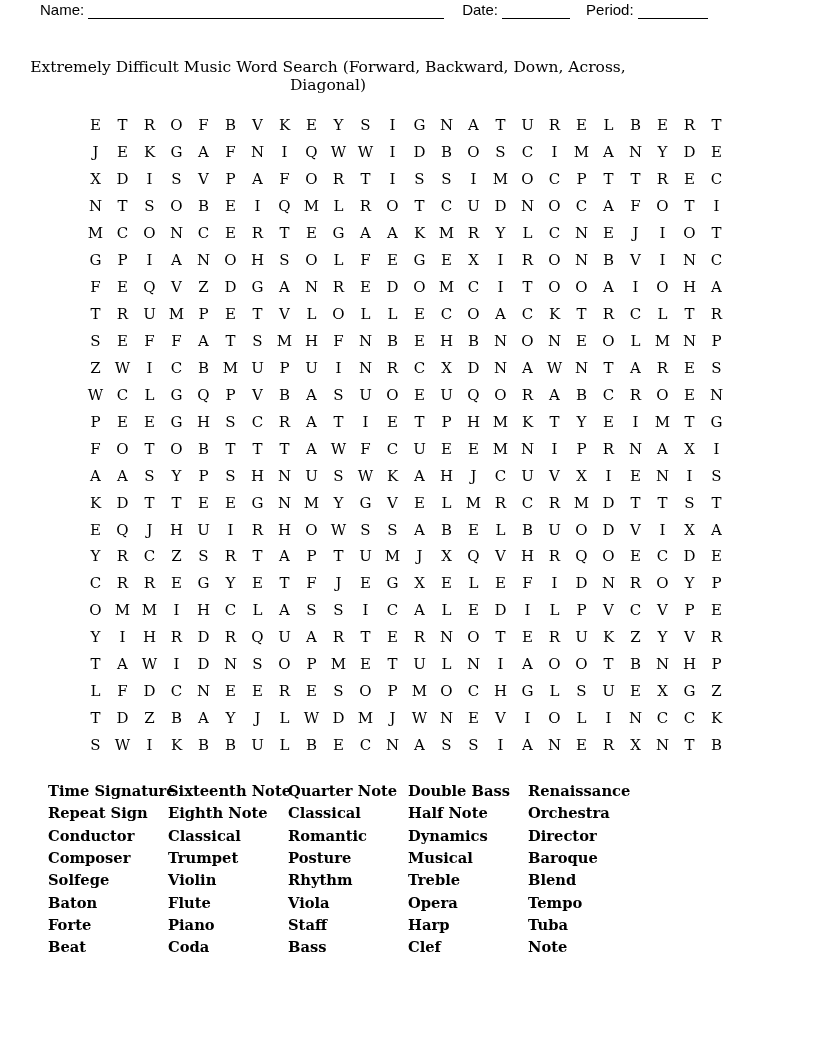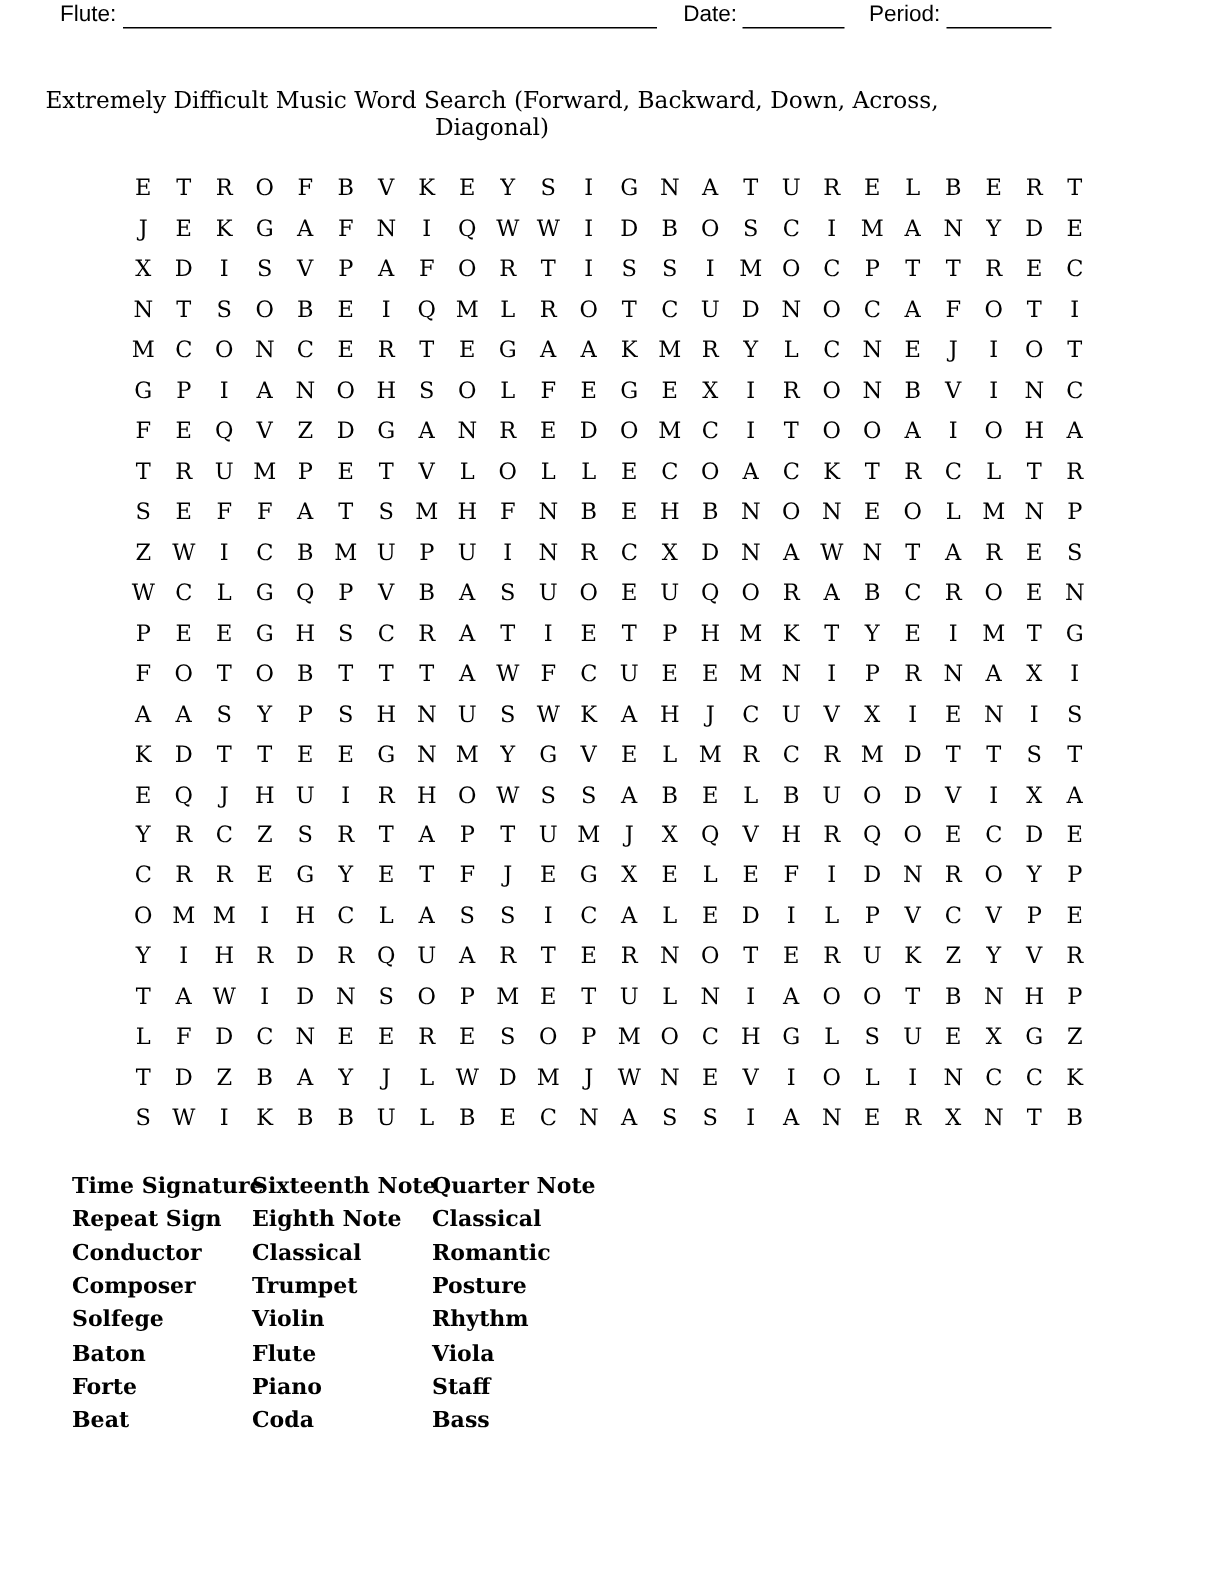--- a/index.html
+++ b/index.html
@@ -81,21 +81,21 @@
   }
   .word-col { width: 120px; flex: 0 0 auto; }
   .word { line-height: 22.35px; white-space: nowrap; font-weight: bold; }
 </style>
 </head>
 <body>
 
 <div class="page">
 
   <div class="header">
-    <span class="hlabel">Flute:</span>
+    <span class="hlabel">Name:</span>
     <span class="uline name-line"></span>
     <span class="hlabel">Date:</span>
     <span class="uline date-line"></span>
     <span class="hlabel">Period:</span>
     <span class="uline period-line"></span>
   </div>
 
   <div class="title">Extremely Difficult Music Word Search (Forward, Backward, Down, Across, Diagonal)</div>
 
   <div class="grid" id="letter-grid">
@@ -701,15 +701,35 @@
       <div class="word-col">
         <div class="word">Quarter Note</div>
         <div class="word">Classical</div>
         <div class="word">Romantic</div>
         <div class="word">Posture</div>
         <div class="word">Rhythm</div>
         <div class="word">Viola</div>
         <div class="word">Staff</div>
         <div class="word">Bass</div>
       </div>
+      <div class="word-col">
+        <div class="word">Double Bass</div>
+        <div class="word">Half Note</div>
+        <div class="word">Dynamics</div>
+        <div class="word">Musical</div>
+        <div class="word">Treble</div>
+        <div class="word">Opera</div>
+        <div class="word">Harp</div>
+        <div class="word">Clef</div>
+      </div>
+      <div class="word-col">
+        <div class="word">Renaissance</div>
+        <div class="word">Orchestra</div>
+        <div class="word">Director</div>
+        <div class="word">Baroque</div>
+        <div class="word">Blend</div>
+        <div class="word">Tempo</div>
+        <div class="word">Tuba</div>
+        <div class="word">Note</div>
+      </div>
     </div>
 
 </div>
 
 </body></html>

